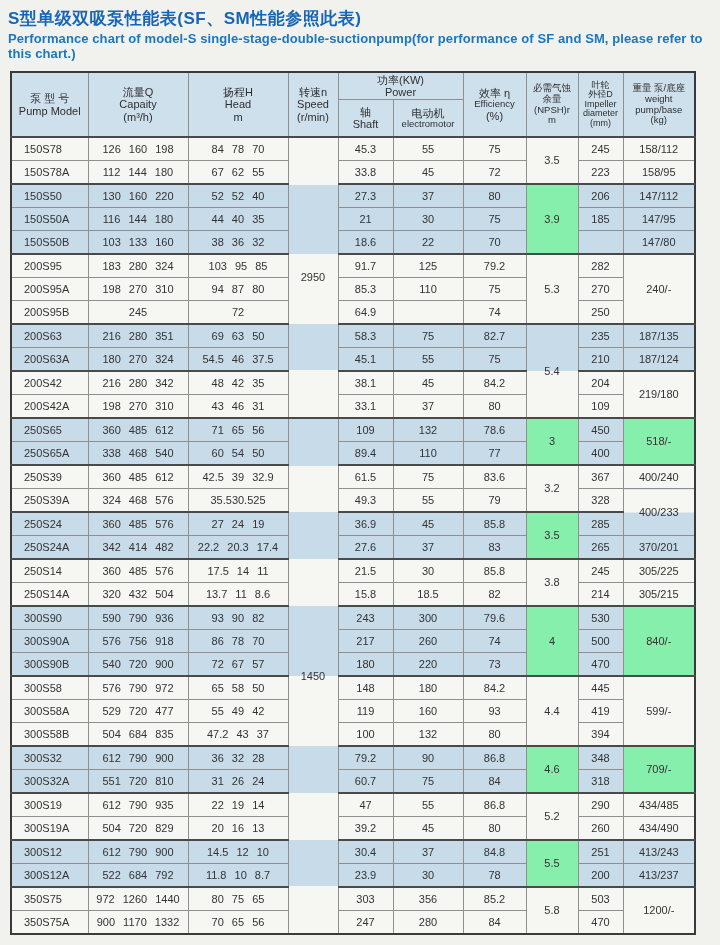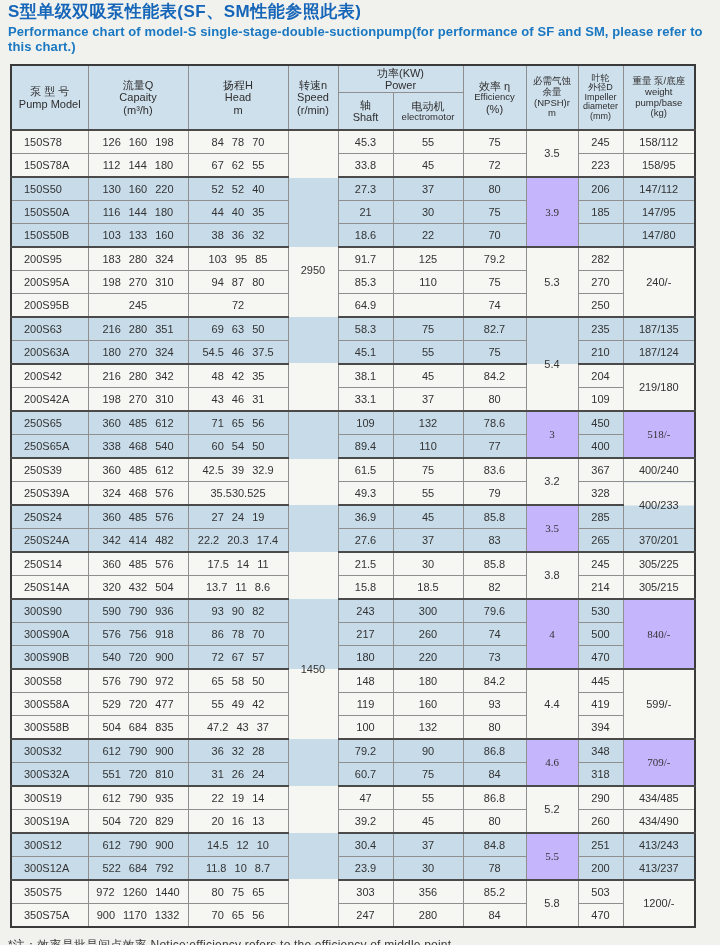--- a/index.html
+++ b/index.html
@@ -3,21 +3,21 @@
 <meta charset="utf-8">
 <style>
   html,body{margin:0;padding:0;}
   body{
     width:720px;height:945px;
     background:#f1f1ed;
     font-family:"Liberation Sans", sans-serif;
     color:#2e2e2e;
     overflow:hidden;
   }
-  .page{position:relative;width:720px;height:945px;box-sizing:border-box;}
+  .page{position:relative;width:720px;height:945px;padding-top:7px;box-sizing:border-box;}
   .title{
     color:#1565b8;font-size:17px;font-weight:bold;
     margin:0 0 1px 8px;letter-spacing:.5px;
   }
   .subtitle{
     color:#1a78c2;font-size:13px;font-weight:bold;
     margin:0 0 10px 8px;letter-spacing:.1px;
   }
   table{
     border-collapse:collapse;table-layout:fixed;
@@ -35,21 +35,21 @@
   thead tr:last-child th{height:36px;}
   thead tr:last-child th, thead th[rowspan]{border-bottom:2px solid #4a4a4a;}
   .h-small{font-size:9.5px;}
   .h-tiny{font-size:9px;line-height:1.05;}
   tbody td{height:22px;}
   tr.shade-b{background:#c7dbe9;}
   tr.shade-w{background:#f6f6f3;}
   tr.gs td{border-top:2px solid #4a4a4a;}
   td.model{text-align:left;padding-left:12px;}
   td.cap, td.head{word-spacing:5px;}
-  .bg-b{background:#c4b5fd;font-family:Liberation Serif, serif;}
+  .bg-b{background:#86efac;}
   .bg-w{background:#f6f6f3;}
   .npsh-mix{background:linear-gradient(to bottom,#c7dbe9 0 50%,#f6f6f3 50% 100%);}
   .wt-mix{background:linear-gradient(to bottom,#f6f6f3 0 50%,#c7dbe9 50% 100%);}
   .speed-m1{background:linear-gradient(to bottom,
     #f6f6f3 0 16.67%, #c7dbe9 16.67% 41.67%, #f6f6f3 41.67% 66.67%,
     #c7dbe9 66.67% 83.33%, #f6f6f3 83.33% 100%);}
   .speed-m2{background:linear-gradient(to bottom,
     #c7dbe9 0 9.09%, #f6f6f3 9.09% 18.18%, #c7dbe9 18.18% 27.27%,
     #f6f6f3 27.27% 36.36%, #c7dbe9 36.36% 50%, #f6f6f3 50% 63.64%,
     #c7dbe9 63.64% 72.73%, #f6f6f3 72.73% 81.82%, #c7dbe9 81.82% 90.91%,

